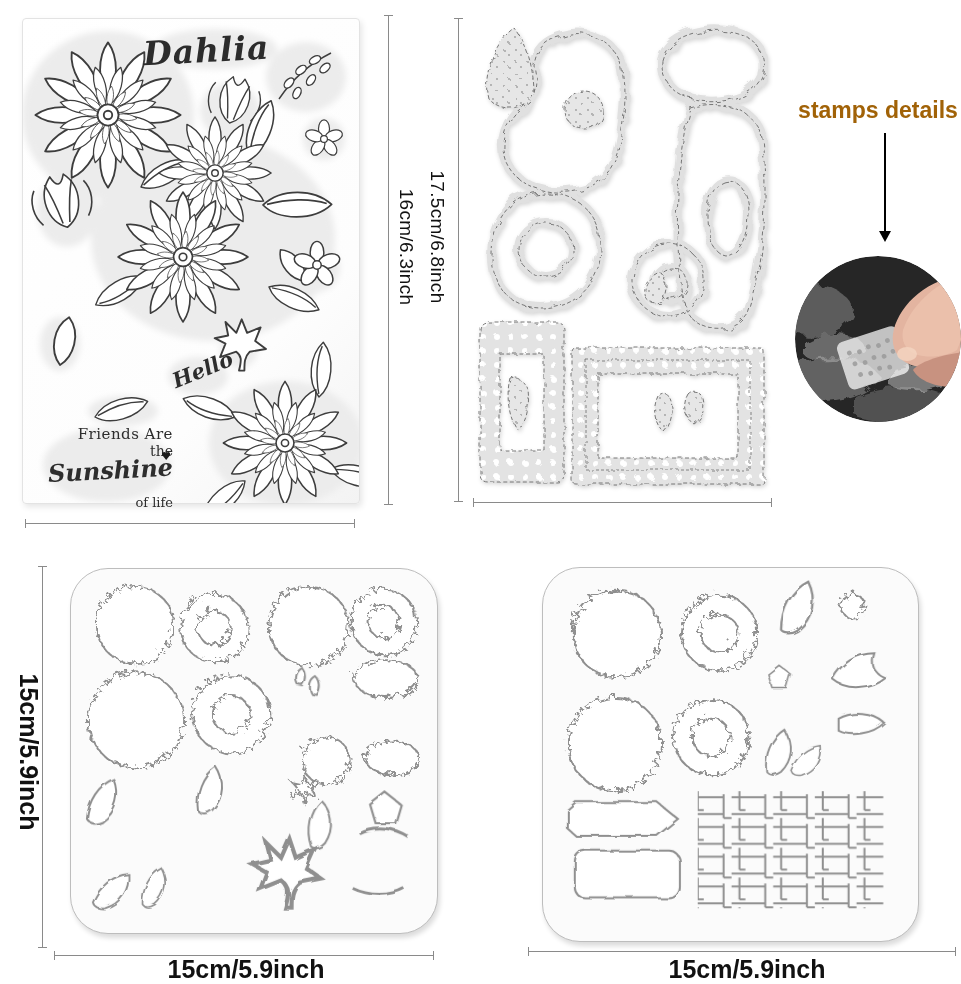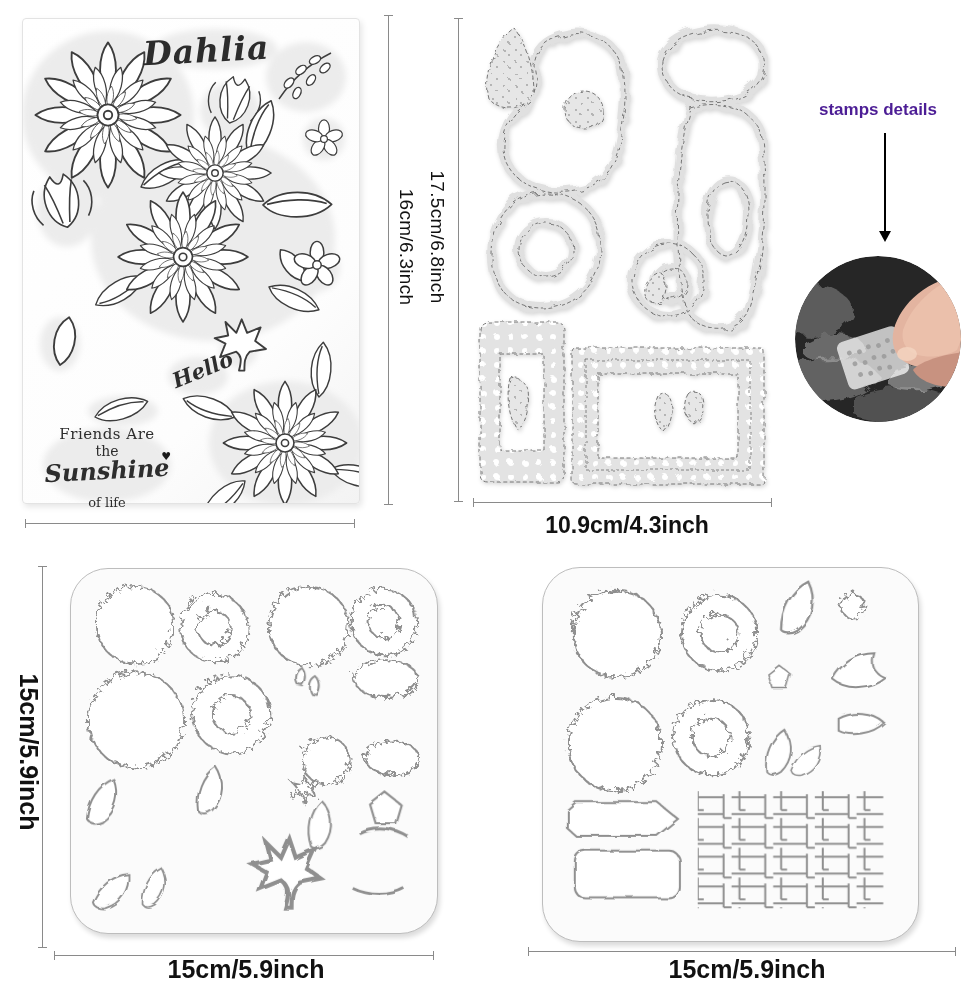--- a/index.html
+++ b/index.html
@@ -20,35 +20,35 @@
   .dim.thin{font-size:19px;font-weight:400;letter-spacing:.3px;}
   .dim.big{font-size:25px;font-weight:700;}
   .dim.med{font-size:23px;font-weight:700;}
   
   .stamp-sheet{position:absolute;left:22px;top:18px;width:336px;height:484px;
     background:linear-gradient(135deg,#ffffff 0%,#fdfdfd 70%,#f3f3f3 100%);
     border:1px solid #e3e3e3;border-radius:4px;box-shadow:2px 3px 6px rgba(0,0,0,.10);}
   .script{position:absolute;font-family:"DejaVu Serif",serif;font-style:italic;font-weight:700;color:#2c2c2c;}
   .title-script{left:120px;top:12px;font-size:33px;transform:rotate(-3deg);letter-spacing:1px;}
   .hello-script{left:148px;top:338px;font-size:21px;transform:rotate(-22deg);}
-  .quote{position:absolute;left:18px;top:408px;width:132px;text-align:center;color:#2d2d2d;
+  .quote{position:absolute;left:18px;top:408px;width:132px;text-align:right;color:#2d2d2d;
          font-family:"DejaVu Serif",serif;line-height:1;}
   .quote .l1{font-size:15px;letter-spacing:.5px;}
   .quote .l2{font-size:14px;margin-top:2px;}
   .quote .l3{font-size:24px;font-style:italic;font-weight:700;transform:rotate(-3deg);display:block;margin-top:1px;}
   .quote .l4{font-size:13px;margin-top:13px;}
   .quote .heart{position:absolute;right:2px;top:24px;font-size:11px;color:#1a1a1a;}
   
   .stencil{position:absolute;background:#fbfbfb;border:1.5px solid #bdbdbd;border-radius:38px;
            box-shadow:2px 4px 5px rgba(0,0,0,.14);}
   .stencil-left{left:70px;top:568px;width:366px;height:364px;}
   .stencil-right{left:542px;top:567px;width:375px;height:373px;}
   
   .callout-caption{position:absolute;left:878px;top:110px;transform:translate(-50%,-50%);
-    font-size:17px;font-weight:700;color:#4c1d95;white-space:nowrap;}
+    font-size:23px;font-weight:700;color:#a16207;white-space:nowrap;}
   .arrow-down{position:absolute;left:884px;top:133px;width:2px;height:98px;background:#000;}
   .arrow-down::after{content:"";position:absolute;left:-5px;top:98px;border-left:6px solid transparent;
     border-right:6px solid transparent;border-top:11px solid #000;}
   .photo-circle{position:absolute;left:795px;top:256px;width:166px;height:166px;border-radius:50%;overflow:hidden;}
   svg{display:block;}
 </style>
 </head>
 <body>
 
 <div id="stage">
@@ -249,21 +249,20 @@
   </svg>
 
   <div class="vline" style="left:388px;top:15px;height:490px;"></div>
   <div class="vline" style="left:458px;top:18px;height:484px;"></div>
   <div class="dim rot thin" style="left:406px;top:247px;">16cm/6.3inch</div>
   <div class="dim rot thin" style="left:437px;top:237px;">17.5cm/6.8inch</div>
 
   <div class="hline" style="left:25px;top:523px;width:330px;"></div>
 
   <div class="hline" style="left:473px;top:502px;width:299px;"></div>
-  <div class="dim hor med" style="left:627px;top:525px;">10.9cm/4.3inch</div>
 
   <div class="callout-caption">stamps details</div>
   <div class="arrow-down"></div>
   <div class="photo-circle">
     <svg width="166" height="166" viewBox="0 0 166 166" xmlns="http://www.w3.org/2000/svg">
       <defs>
         <filter id="rub" x="-20%" y="-20%" width="140%" height="140%">
           <feTurbulence type="fractalNoise" baseFrequency="0.09" numOctaves="2" seed="8" result="nr"></feTurbulence>
           <feDisplacementMap in="SourceGraphic" in2="nr" scale="12"></feDisplacementMap>
         </filter>

